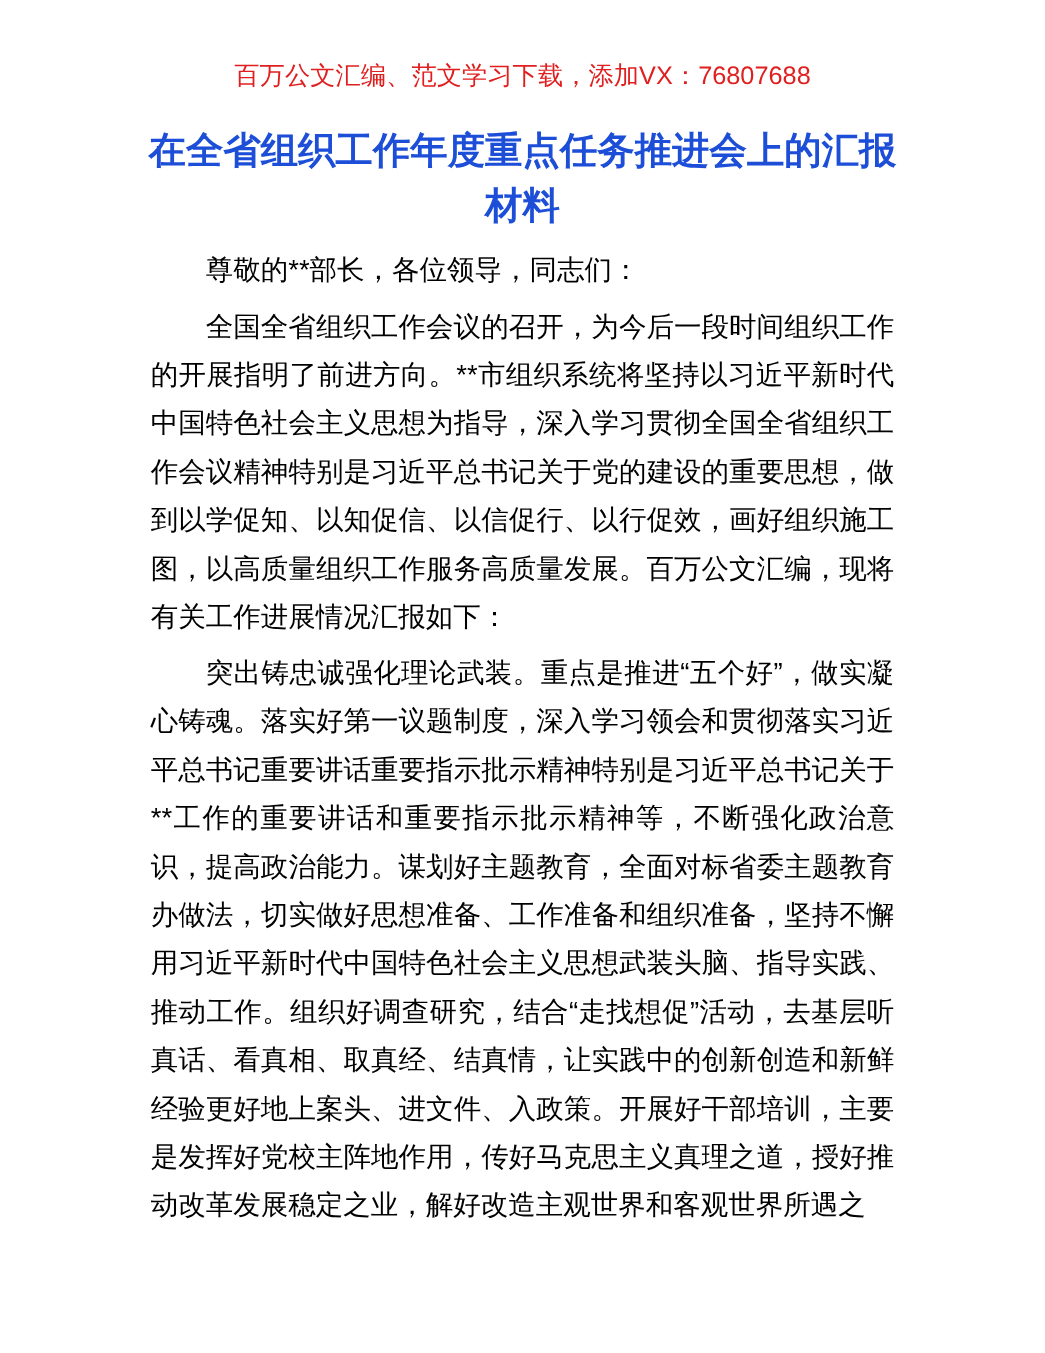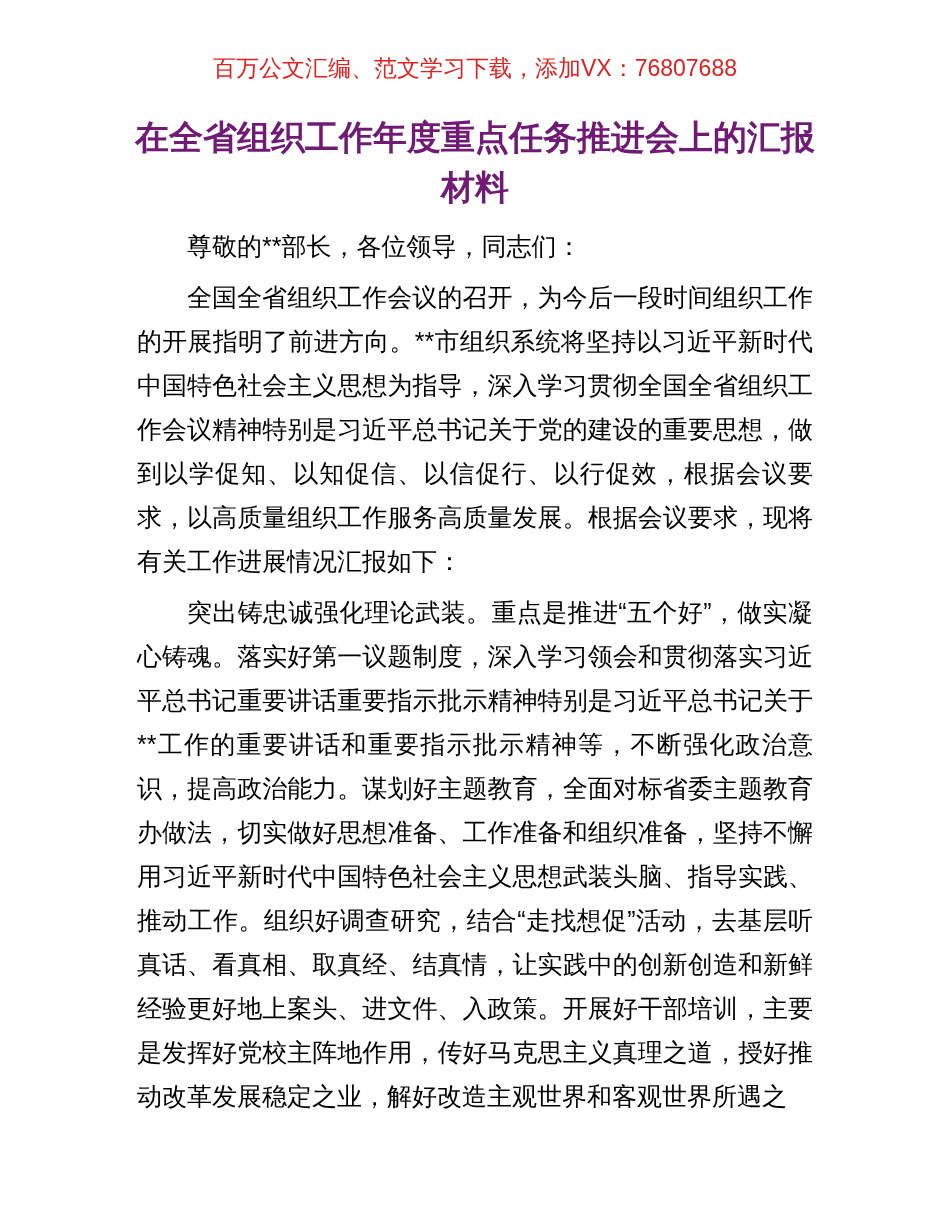--- a/index.html
+++ b/index.html
@@ -22,21 +22,21 @@
     line-height: 28px;
     color: #e02020;
   }
   .doc-title {
     width: 720px;
     margin: 30px auto 12px auto;
     text-align: center;
     font-size: 34px;
     line-height: 50px;
     font-weight: 700;
-    color: #701a75;
+    color: #1d4ed8;
   }
   .doc-title .title-line {
     display: block;
   }
   .doc-body {
     width: 676px;
     margin: 0 auto;
   }
   .para {
     font-size: 25px;
@@ -54,17 +54,17 @@
 
   <div class="watermark">百万公文汇编、范文学习下载，添加VX：76807688</div>
 
   <h1 class="doc-title">
     <span class="title-line">在全省组织工作年度重点任务推进会上的汇报</span>
     <span class="title-line">材料</span>
   </h1>
 
   <div class="doc-body">
     <p class="para">尊敬的**部长，各位领导，同志们：</p>
-    <p class="para">全国全省组织工作会议的召开，为今后一段时间组织工作的开展指明了前进方向。**市组织系统将坚持以习近平新时代中国特色社会主义思想为指导，深入学习贯彻全国全省组织工作会议精神特别是习近平总书记关于党的建设的重要思想，做到以学促知、以知促信、以信促行、以行促效，根据会议要求，以高质量组织工作服务高质量发展。根据会议要求，现将有关工作进展情况汇报如下：</p>
+    <p class="para">全国全省组织工作会议的召开，为今后一段时间组织工作的开展指明了前进方向。**市组织系统将坚持以习近平新时代中国特色社会主义思想为指导，深入学习贯彻全国全省组织工作会议精神特别是习近平总书记关于党的建设的重要思想，做到以学促知、以知促信、以信促行、以行促效，画好组织施工图，以高质量组织工作服务高质量发展。百万公文汇编，现将有关工作进展情况汇报如下：</p>
     <p class="para">突出铸忠诚强化理论武装。重点是推进“五个好”，做实凝心铸魂。落实好第一议题制度，深入学习领会和贯彻落实习近平总书记重要讲话重要指示批示精神特别是习近平总书记关于**工作的重要讲话和重要指示批示精神等，不断强化政治意识，提高政治能力。谋划好主题教育，全面对标省委主题教育办做法，切实做好思想准备、工作准备和组织准备，坚持不懈用习近平新时代中国特色社会主义思想武装头脑、指导实践、推动工作。组织好调查研究，结合“走找想促”活动，去基层听真话、看真相、取真经、结真情，让实践中的创新创造和新鲜经验更好地上案头、进文件、入政策。开展好干部培训，主要是发挥好党校主阵地作用，传好马克思主义真理之道，授好推动改革发展稳定之业，解好改造主观世界和客观世界所遇之</p>
   </div>
 
 </div>
 
 </body></html>

